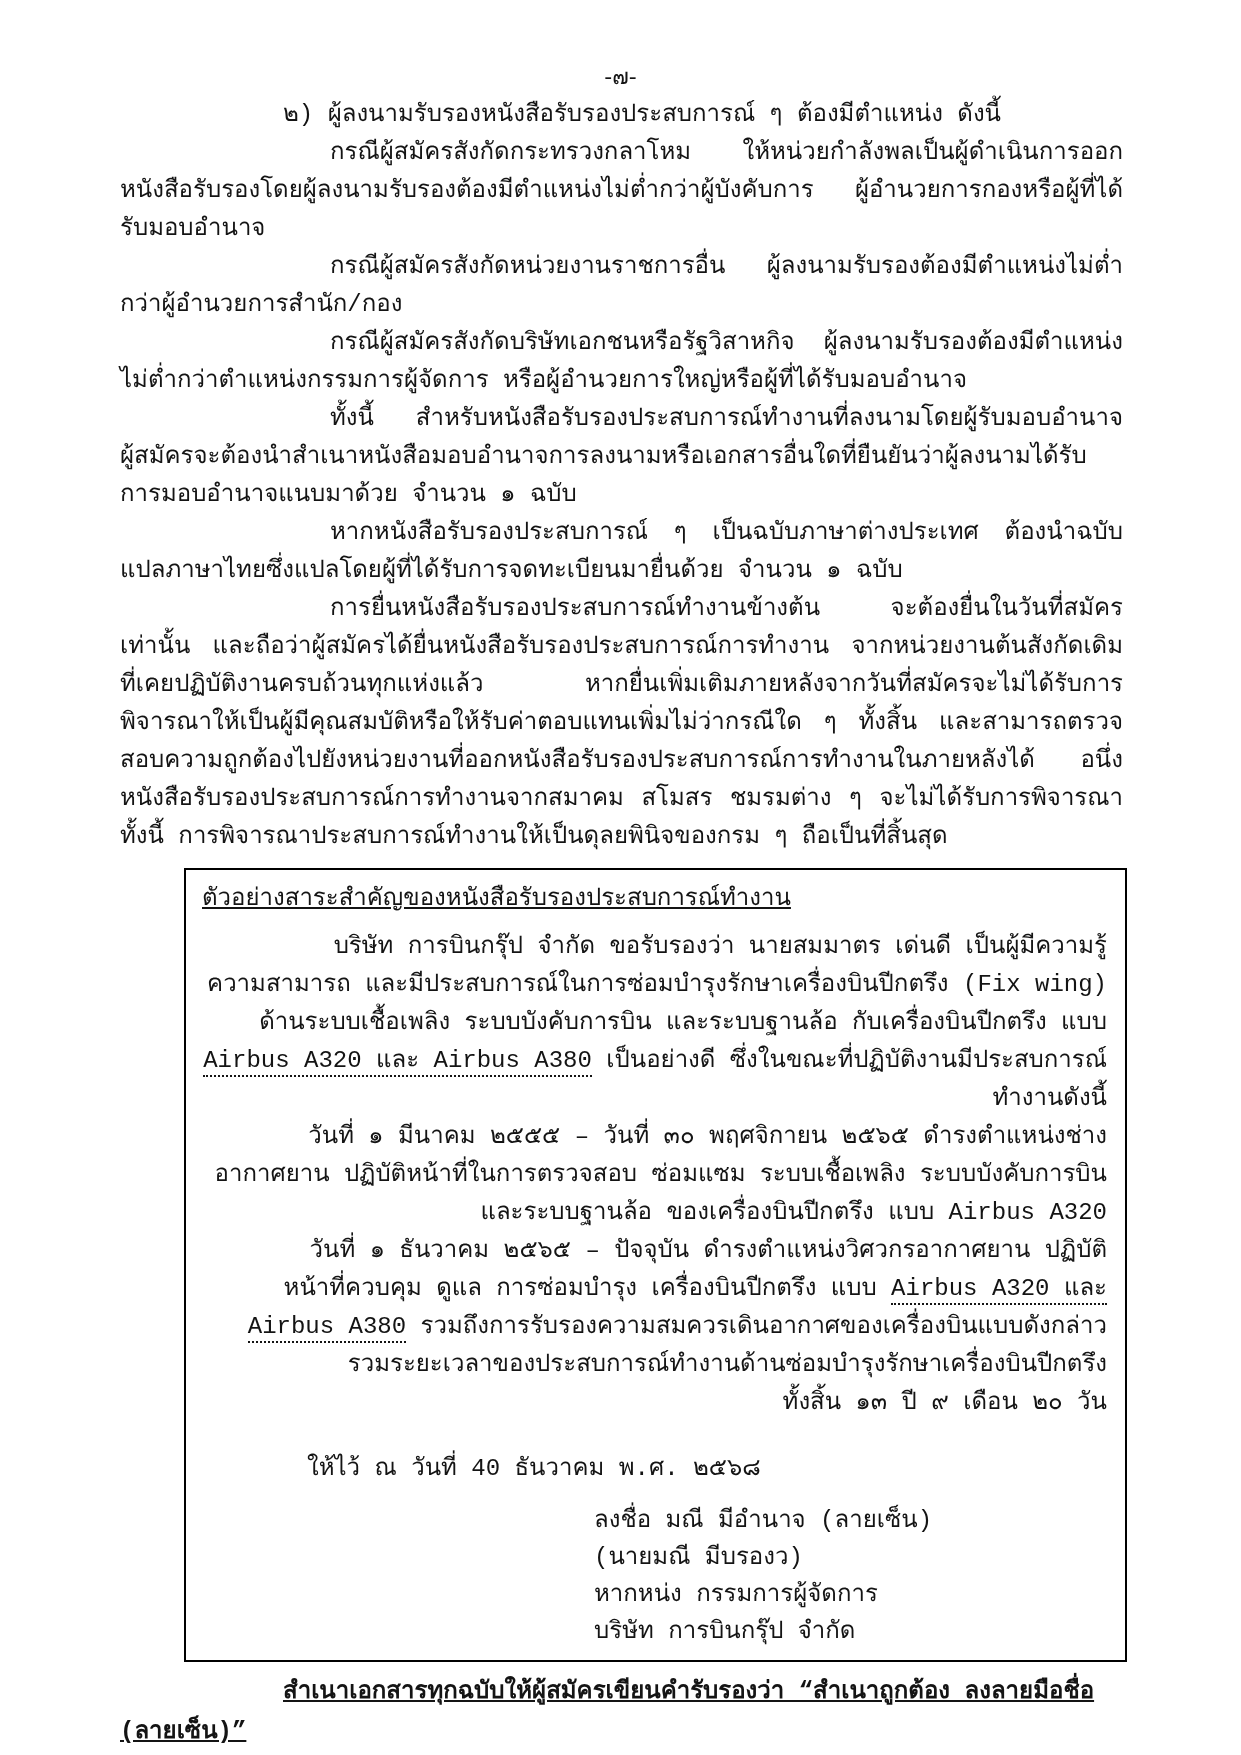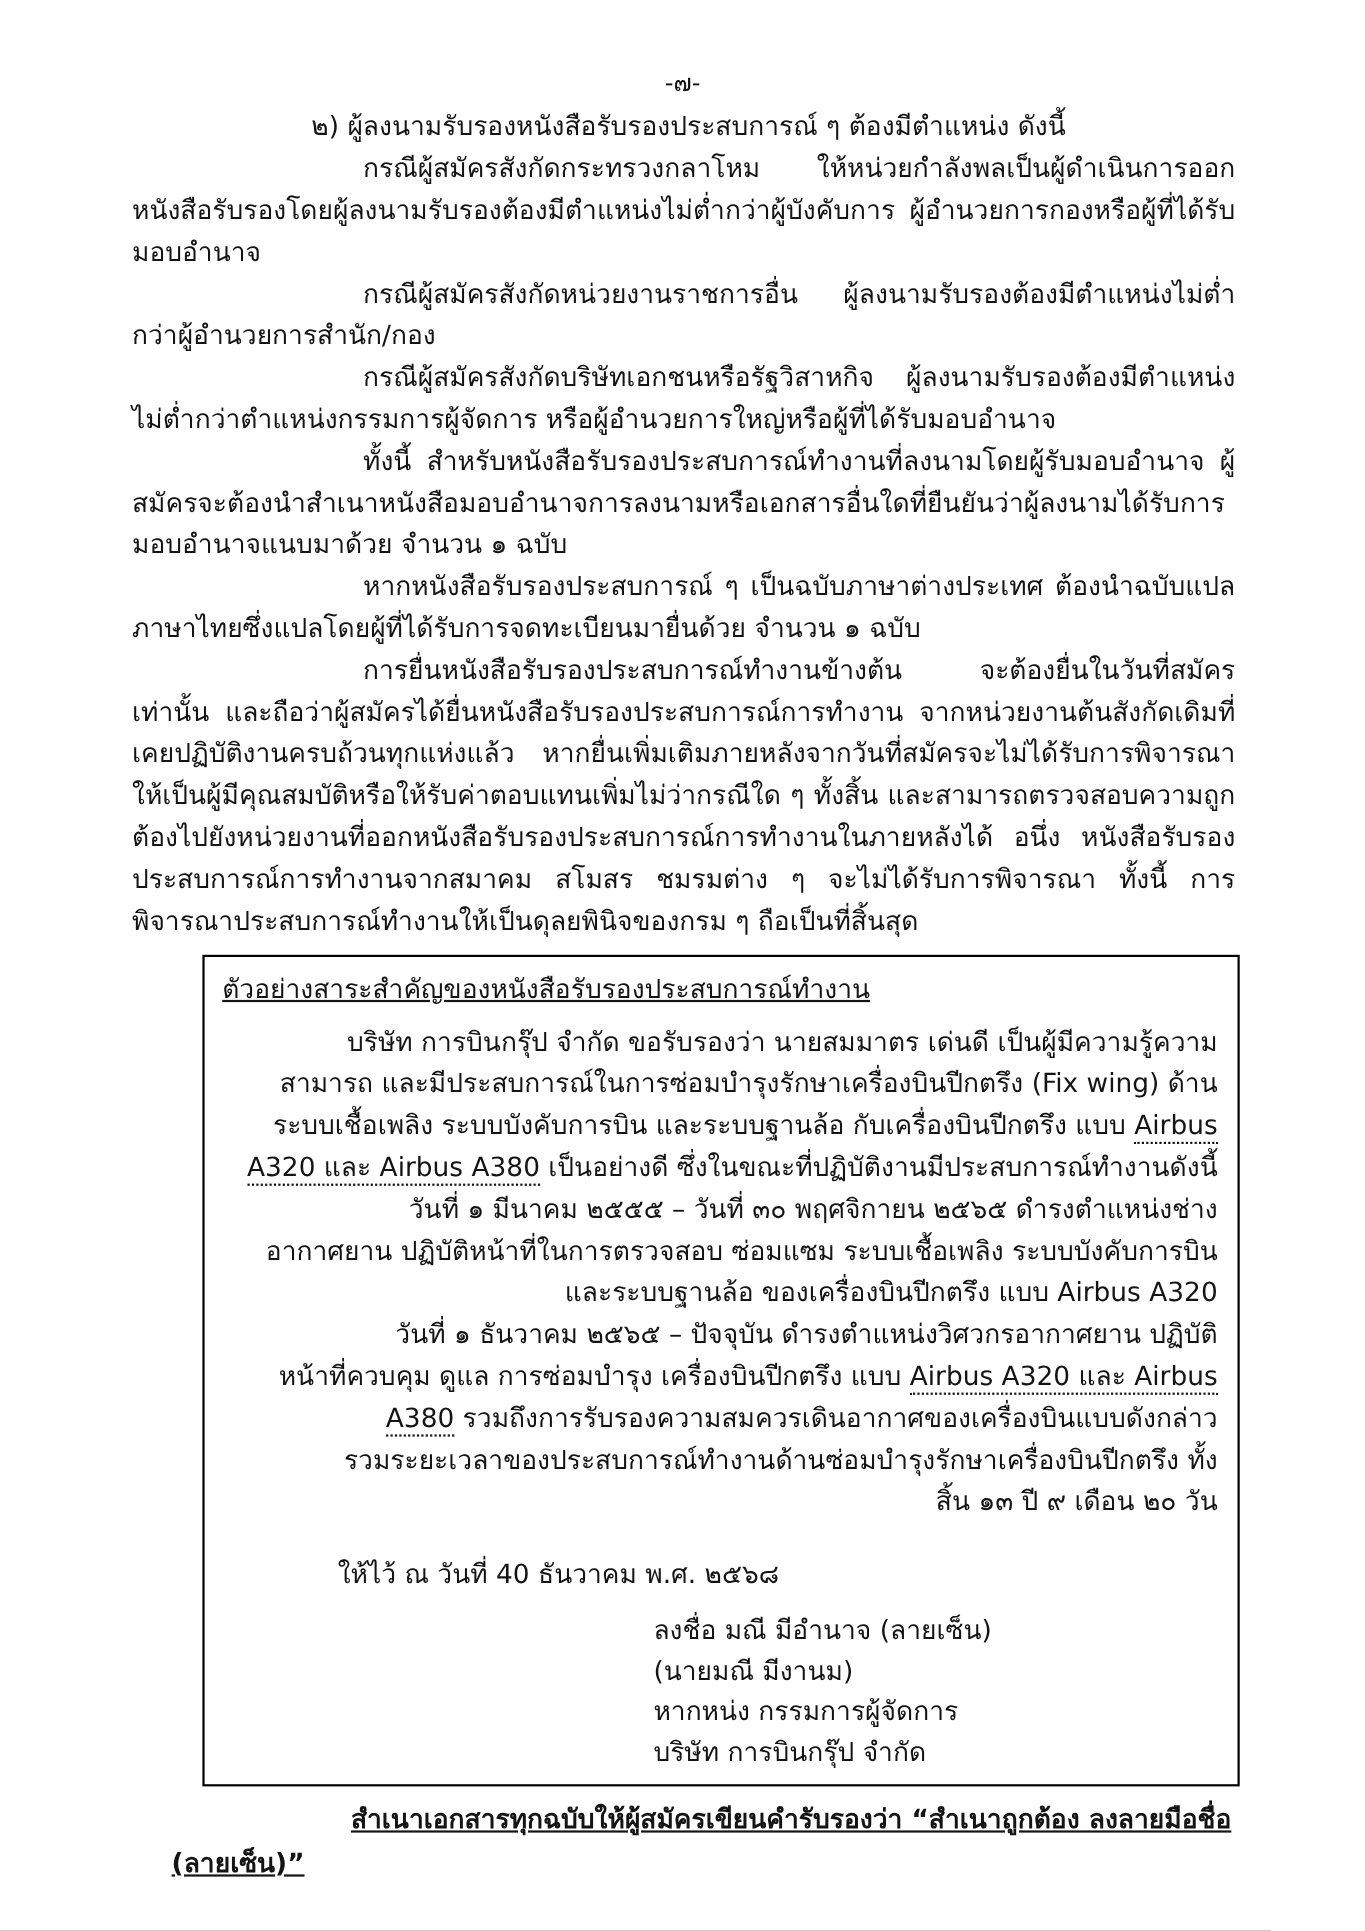--- a/index.html
+++ b/index.html
@@ -13,20 +13,21 @@
     overflow:hidden;
   }
   .page-number {
     padding-top:62px;
     text-align:center;
     font-size:22px;
     line-height:30px;
   }
   .content {
     padding:4px 118px 0 120px;
+    font-family:Liberation Mono, monospace;
   }
   .para {
     font-size:24px;
     line-height:38px;
     text-align:justify;
   }
   .indent-sm { text-indent:163px; }
   .indent-md { text-indent:210px; }
   .dotted-underline {
     border-bottom:2px dotted #141414;
@@ -57,21 +58,20 @@
     margin:14px 0 2px 392px;
     width:345px;
     font-size:24px;
     line-height:37px;
   }
   .certify {
     margin-top:10px;
     font-weight:bold;
     font-size:24px;
     line-height:40px;
-    margin-left:36px;
   }
   .certify-line1 { text-indent:163px; }
   .certify-underline { text-decoration:underline; }
 </style>
 </head>
 <body>
 
 <div class="page">
 
   <div class="page-number">-๗-</div>
@@ -95,21 +95,21 @@
           <div class="para indent-md"><span>บริษัท การบินกรุ๊ป จำกัด ขอรับรองว่า นายสมมาตร เด่นดี เป็นผู้มีความรู้ความสามารถ และมีประสบการณ์ในการซ่อมบำรุงรักษาเครื่องบินปีกตรึง (Fix wing) ด้านระบบเชื้อเพลิง ระบบบังคับการบิน และระบบฐานล้อ กับเครื่องบินปีกตรึง แบบ </span><span class="dotted-underline">Airbus A320 และ Airbus A380</span><span> เป็นอย่างดี ซึ่งในขณะที่ปฏิบัติงานมีประสบการณ์ทำงานดังนี้</span></div>
           <div class="para indent-md"><span>วันที่ ๑ มีนาคม ๒๕๕๕ – วันที่ ๓๐ พฤศจิกายน ๒๕๖๕ ดำรงตำแหน่งช่างอากาศยาน ปฏิบัติหน้าที่ในการตรวจสอบ ซ่อมแซม ระบบเชื้อเพลิง ระบบบังคับการบิน และระบบฐานล้อ ของเครื่องบินปีกตรึง แบบ Airbus A320</span></div>
           <div class="para indent-md"><span>วันที่ ๑ ธันวาคม ๒๕๖๕ – ปัจจุบัน ดำรงตำแหน่งวิศวกรอากาศยาน ปฏิบัติหน้าที่ควบคุม ดูแล การซ่อมบำรุง เครื่องบินปีกตรึง แบบ </span><span class="dotted-underline">Airbus A320 และ Airbus A380</span><span> รวมถึงการรับรองความสมควรเดินอากาศของเครื่องบินแบบดังกล่าว</span></div>
           <div class="para indent-md"><span>รวมระยะเวลาของประสบการณ์ทำงานด้านซ่อมบำรุงรักษาเครื่องบินปีกตรึง ทั้งสิ้น ๑๓ ปี ๙ เดือน ๒๐ วัน</span></div>
         </div>
 
       <div class="issued-line">ให้ไว้ ณ วันที่  40 ธันวาคม พ.ศ. ๒๕๖๘</div>
 
       <div class="signature-block">
         <div>ลงชื่อ     มณี  มีอำนาจ  (ลายเซ็น)</div>
-        <div>(นายมณี  มีงานม)</div>
+        <div>(นายมณี  มีบรองว)</div>
         <div>หากหน่ง กรรมการผู้จัดการ</div>
         <div>บริษัท การบินกรุ๊ป จำกัด</div>
       </div>
     </div>
 
     <div class="certify">
       <div class="certify-line1">
         <span class="certify-underline">สำเนาเอกสารทุกฉบับให้ผู้สมัครเขียนคำรับรองว่า “สำเนาถูกต้อง ลงลายมือชื่อ (ลายเซ็น)”</span>
       </div>
     </div>

